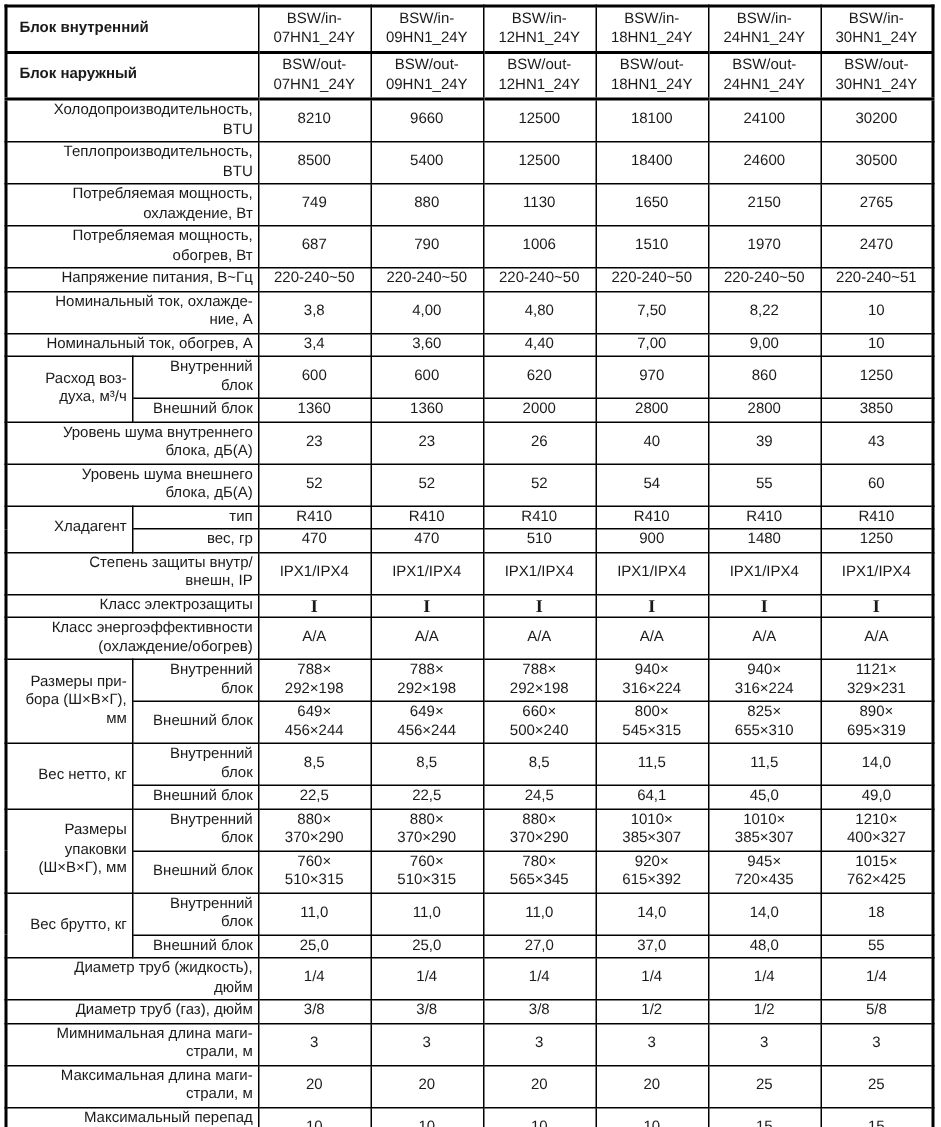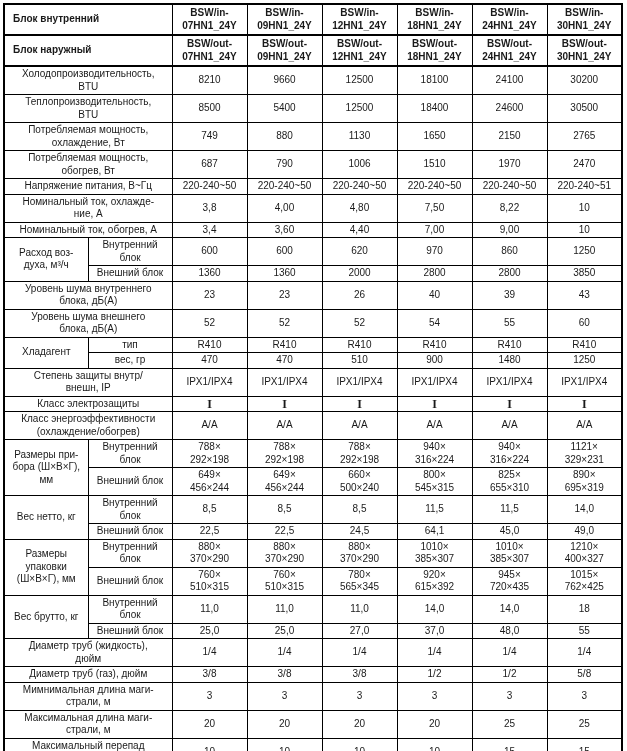--- a/index.html
+++ b/index.html
@@ -18,31 +18,31 @@
   col.c-sub     { width: 84px; }
   col.c-data    { width: 75px; }
   td, th {
     border: 1px solid #000;
     padding: 1px 3px;
     white-space: pre-line;
     overflow: hidden;
     vertical-align: middle;
   }
   th.model {
-    font-weight: bold;
+    font-weight: normal;
     padding: 2px 1px;
   }
   th.unit-label {
     font-weight: bold;
     text-align: left;
     padding: 2px 8px;
   }
   tr.hdr > th { border-bottom-width: 2px; }
-  td.label { text-align: center; }
-  td.sublabel { text-align: center; }
+  td.label { text-align: right; }
+  td.sublabel { text-align: right; }
   td.val { text-align: center; }
   td.val.strong {
     font-family: "Liberation Serif", serif;
     font-weight: bold;
     font-size: 12px;
     line-height: 1.0;
   }
 </style>
 </head>
 <body>

